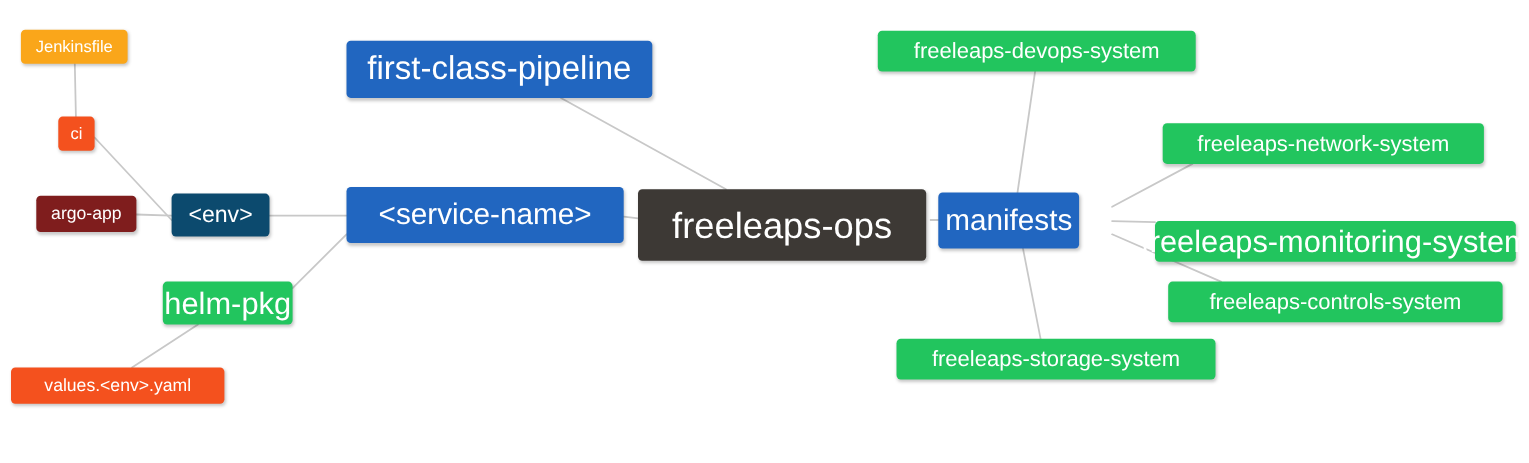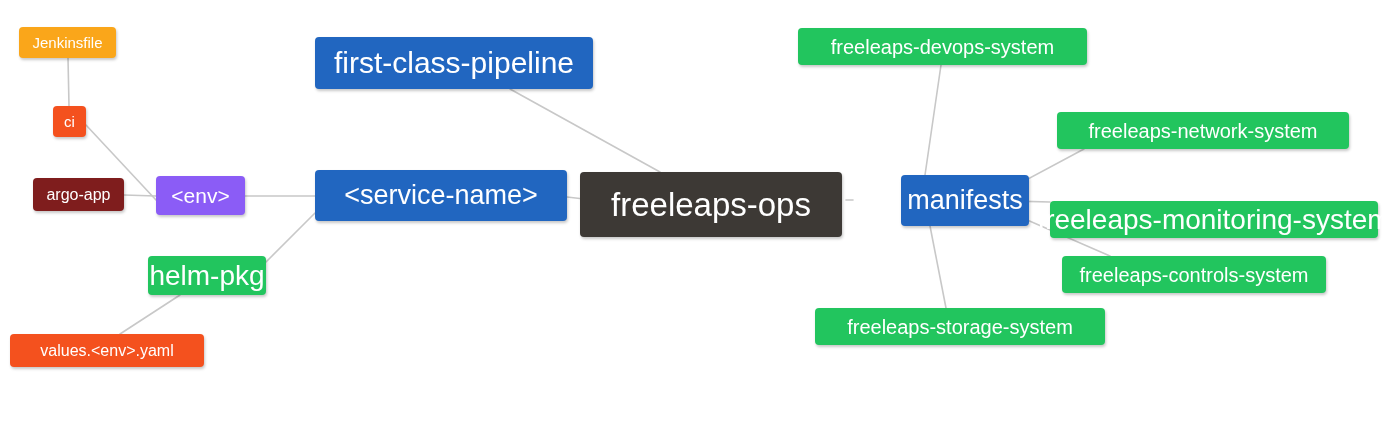--- a/index.html
+++ b/index.html
@@ -63,49 +63,49 @@
     </svg>
 <div class="node" style="left: 19px; top: 27px; width: 97px; height: 31px; background: rgb(250, 166, 26); font-size: 15px;">
       <span class="node-label">Jenkinsfile</span>
     </div>
     <div class="node" style="left: 53px; top: 106px; width: 33px; height: 31px; background: rgb(244, 81, 30); font-size: 15px;">
       <span class="node-label">ci</span>
     </div>
     <div class="node" style="left: 33px; top: 178px; width: 91px; height: 33px; background: #7f1d1d; font-size: 16px;">
       <span class="node-label">argo-app</span>
     </div>
-    <div class="node" style="left: 156px; top: 176px; width: 89px; height: 39px; background: #8b5cf6; font-size: 21px;">
+    <div class="node" style="left: 156px; top: 176px; width: 89px; height: 39px; background: #0c4a6e; font-size: 21px;">
       <span class="node-label">&lt;env&gt;</span>
     </div>
     <div class="node" style="left: 148px; top: 256px; width: 118px; height: 39px; background: rgb(34, 197, 94); font-size: 28px;">
       <span class="node-label">helm-pkg</span>
     </div>
     <div class="node" style="left: 10px; top: 334px; width: 194px; height: 33px; background: rgb(244, 81, 30); font-size: 16px;">
       <span class="node-label">values.&lt;env&gt;.yaml</span>
     </div>
     <div class="node" style="left: 315px; top: 37px; width: 278px; height: 52px; background: rgb(33, 102, 192); font-size: 30px;">
       <span class="node-label">first-class-pipeline</span>
     </div>
     <div class="node" style="left: 315px; top: 170px; width: 252px; height: 51px; background: rgb(33, 102, 192); font-size: 27px;">
       <span class="node-label">&lt;service-name&gt;</span>
     </div>
     <div class="node" style="left: 580px; top: 172px; width: 262px; height: 65px; background: rgb(61, 57, 53); font-size: 33px;">
       <span class="node-label">freeleaps-ops</span>
     </div>
-    <div class="node" style="left: 853px; top: 175px; width: 128px; height: 51px; background: rgb(33, 102, 192); font-size: 27px; margin-left: 48px;">
+    <div class="node" style="left: 853px; top: 175px; width: 128px; height: 51px; background: rgb(33, 102, 192); font-size: 27px;">
       <span class="node-label">manifests</span>
     </div>
     <div class="node" style="left: 798px; top: 28px; width: 289px; height: 37px; background: rgb(34, 197, 94); font-size: 20px;">
       <span class="node-label">freeleaps-devops-system</span>
     </div>
     <div class="node" style="left: 1057px; top: 112px; width: 292px; height: 37px; background: rgb(34, 197, 94); font-size: 20px;">
       <span class="node-label">freeleaps-network-system</span>
     </div>
     <div class="node" style="left: 1050px; top: 201px; width: 328px; height: 37px; background: rgb(34, 197, 94); font-size: 28px;">
       <span class="node-label">freeleaps-monitoring-system</span>
     </div>
-    <div class="node" style="left: 1062px; top: 256px; width: 264px; height: 37px; background: rgb(34, 197, 94); font-size: 20px; text-align: right;">
+    <div class="node" style="left: 1062px; top: 256px; width: 304px; height: 37px; background: rgb(34, 197, 94); font-size: 20px; text-align: right;">
       <span class="node-label">freeleaps-controls-system</span>
     </div>
     <div class="node" style="left: 815px; top: 308px; width: 290px; height: 37px; background: rgb(34, 197, 94); font-size: 20px;">
       <span class="node-label">freeleaps-storage-system</span>
     </div>
   </div>
 
 </body></html>

